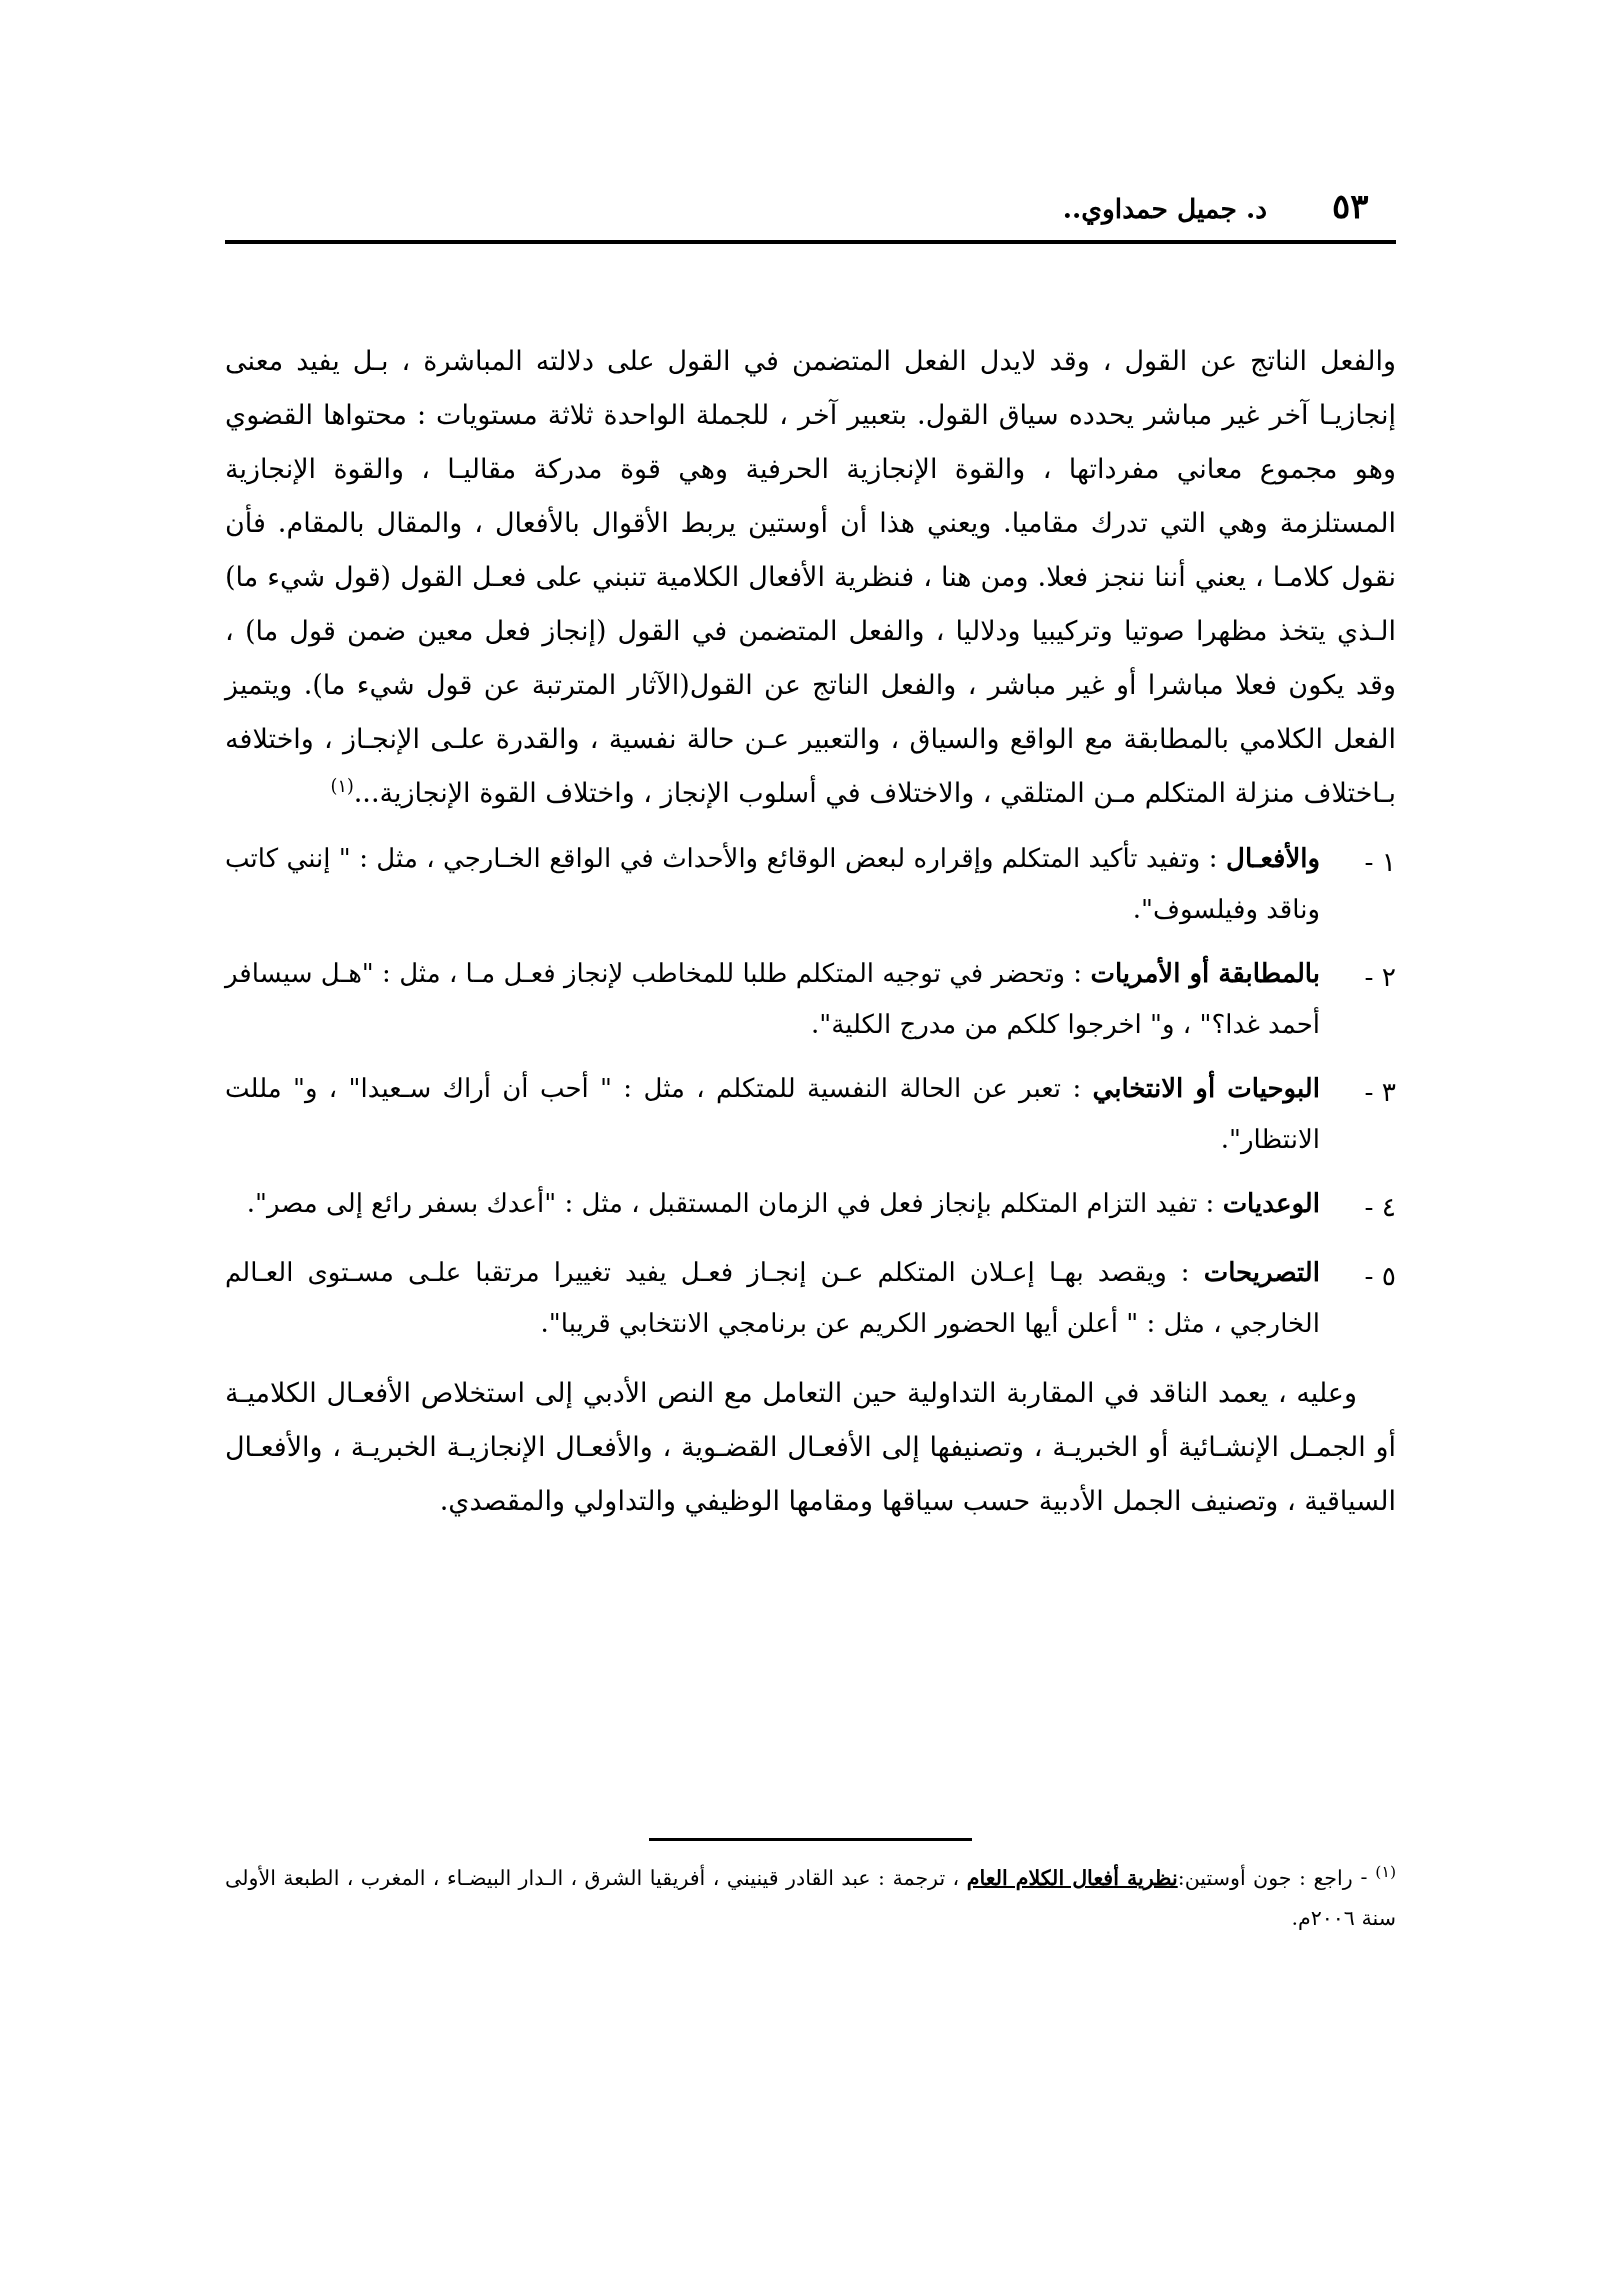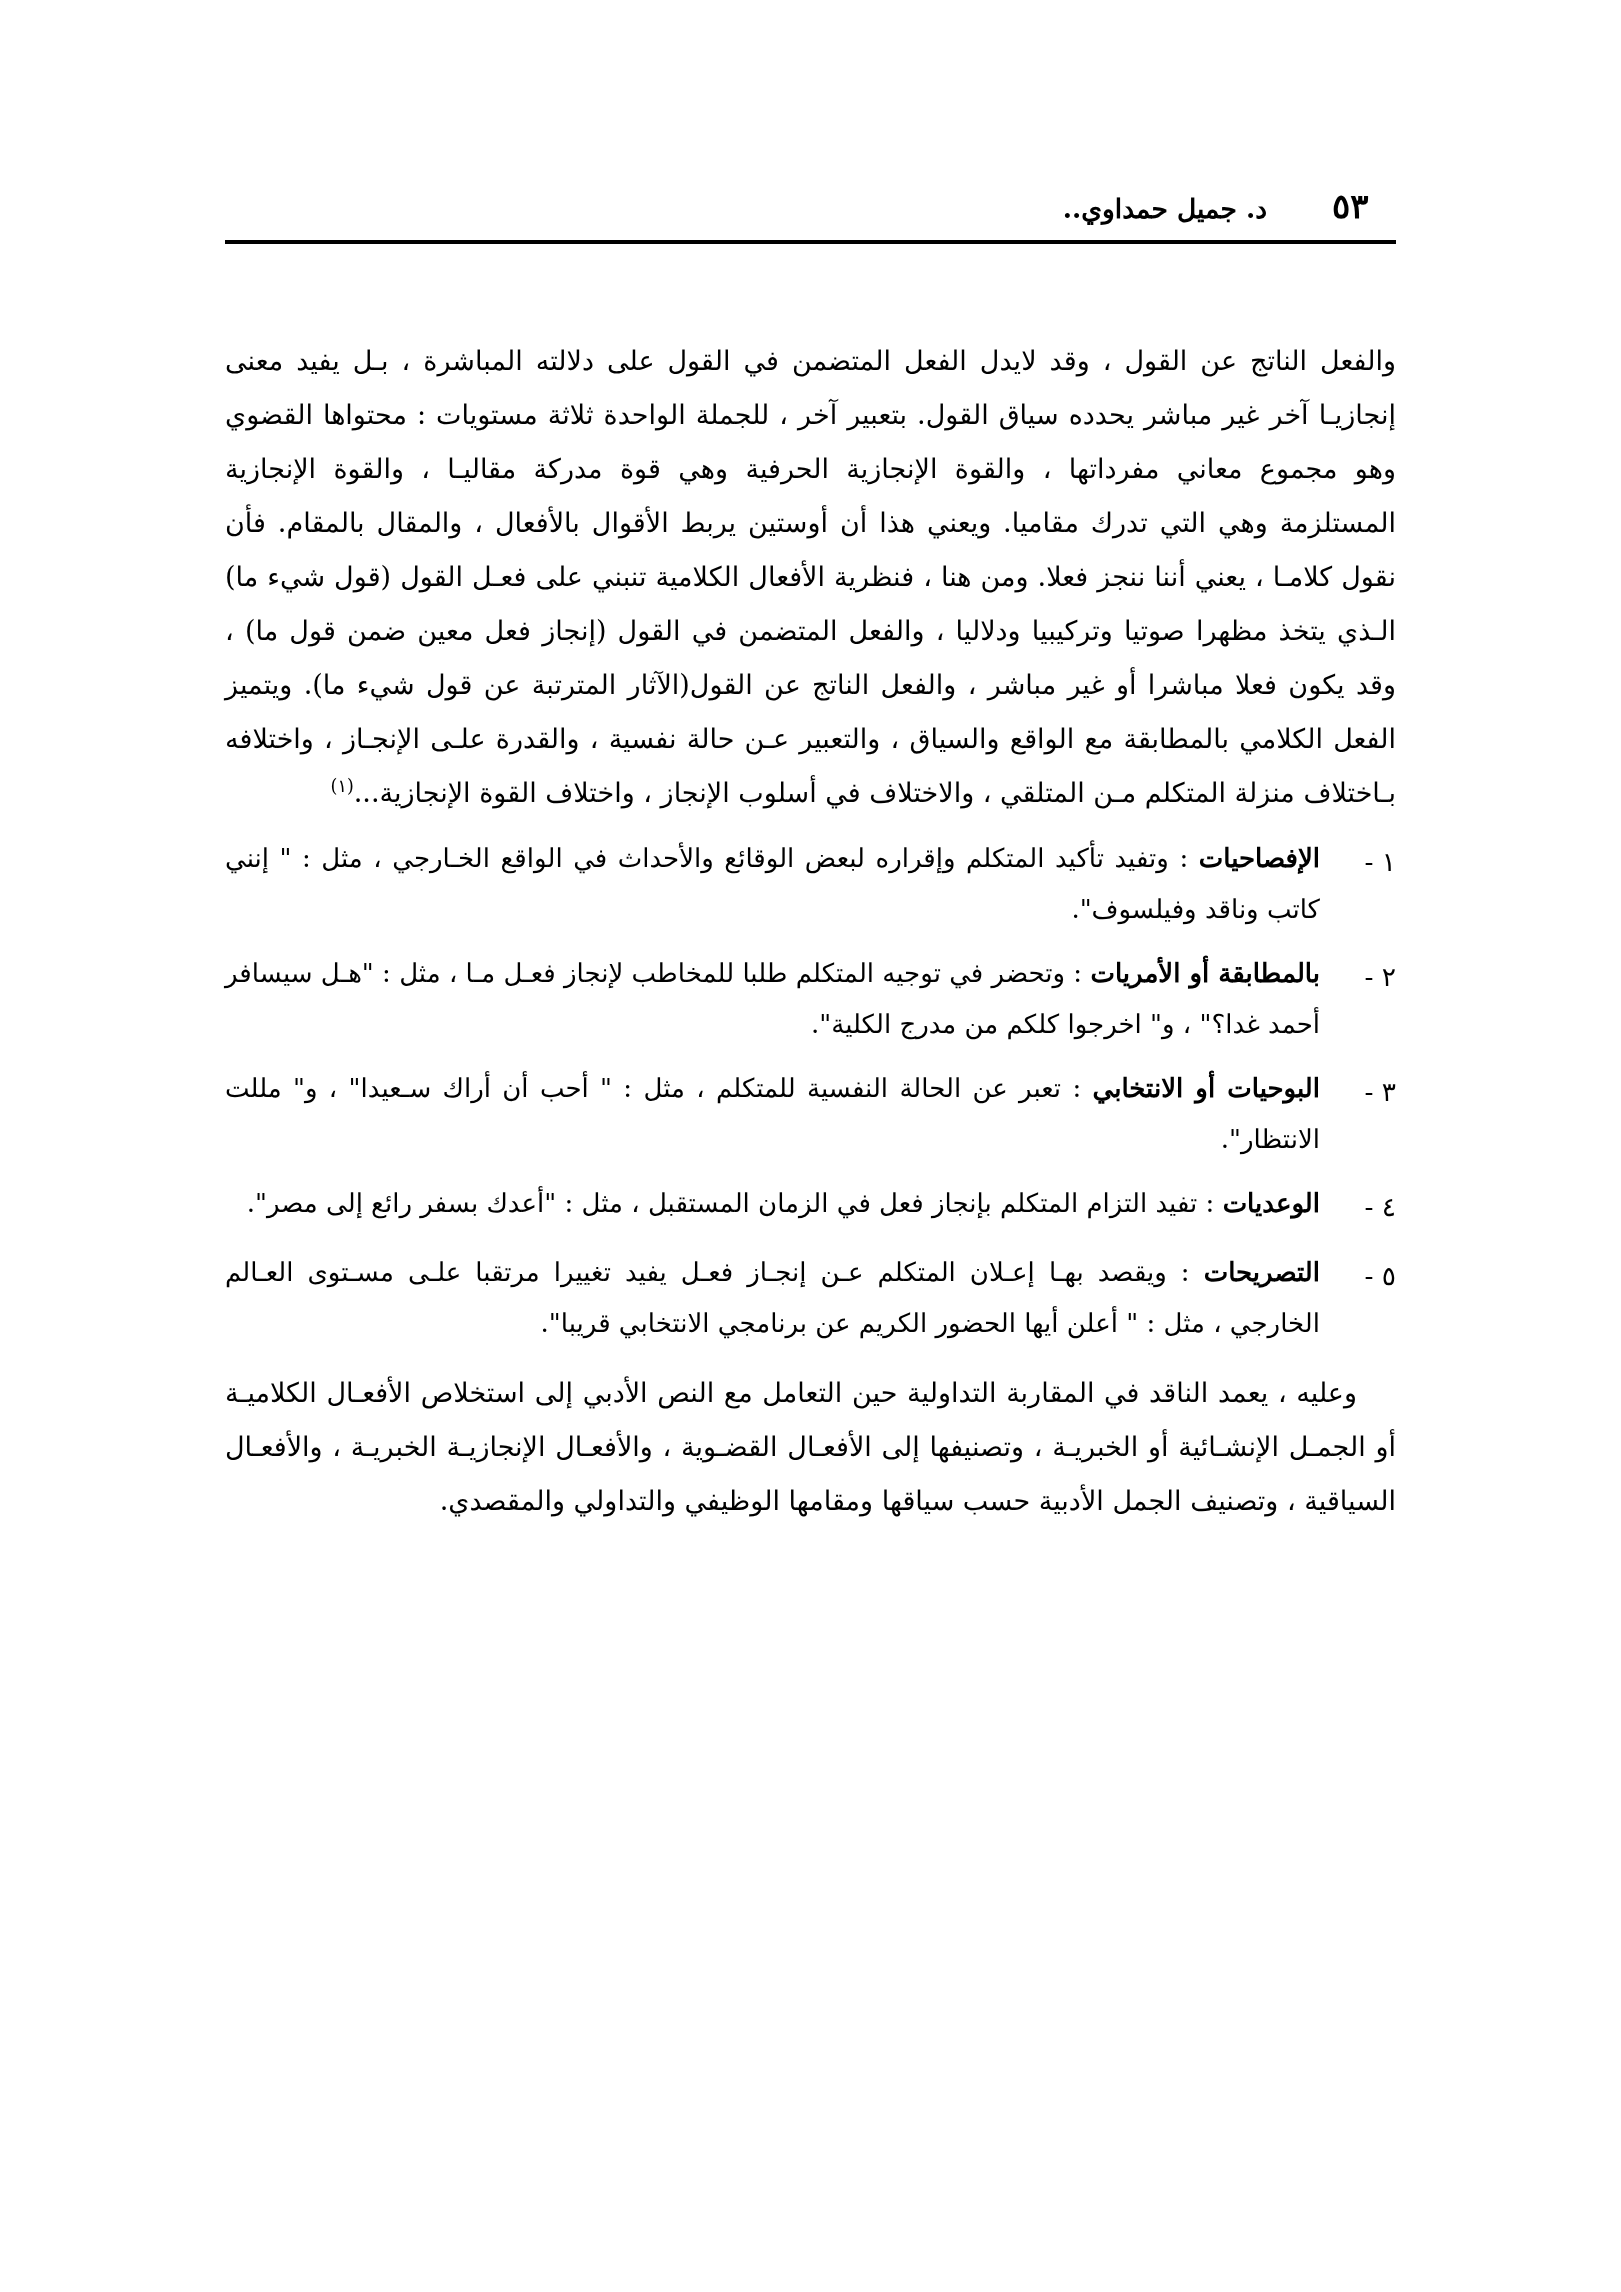--- a/index.html
+++ b/index.html
@@ -150,21 +150,21 @@
     </div>
 
     <div class="body-block">
 
       <p class="para"><span>والفعل الناتج عن القول ، وقد لايدل الفعل المتضمن في القول على دلالته المباشرة ، بـل يفيد معنى إنجازيـا آخر غير مباشر يحدده سياق القول. بتعبير آخر ، للجملة الواحدة ثلاثة مستويات : محتواها القضوي وهو مجموع معاني مفرداتها ، والقوة الإنجازية الحرفية وهي قوة مدركة مقاليـا ، والقوة الإنجازية المستلزمة وهي التي تدرك مقاميا. ويعني هذا أن أوستين يربط الأقوال بالأفعال ، والمقال بالمقام. فأن نقول كلامـا ، يعني أننا ننجز فعلا. ومن هنا ، فنظرية الأفعال الكلامية تنبني على فعـل القول (قول شيء ما) الـذي يتخذ مظهرا صوتيا وتركيبيا ودلاليا ، والفعل المتضمن في القول (إنجاز فعل معين ضمن قول ما) ، وقد يكون فعلا مباشرا أو غير مباشر ، والفعل الناتج عن القول(الآثار المترتبة عن قول شيء ما). ويتميز الفعل الكلامي بالمطابقة مع الواقع والسياق ، والتعبير عـن حالة نفسية ، والقدرة علـى الإنجـاز ، واختلافه بـاختلاف منزلة المتكلم مـن المتلقي ، والاختلاف في أسلوب الإنجاز ، واختلاف القوة الإنجازية...</span><sup class="footref">(١)</sup></p>
 
 
       <ol class="speech-list">
         <li>
           <span class="li-marker">١ -</span>
-          <span class="li-text"><span class="term">الإفصاحيات</span><span> : وتفيد تأكيد المتكلم وإقراره لبعض الوقائع والأحداث في الواقع الخـارجي ، مثل : " إنني كاتب وناقد وفيلسوف".</span></span>
+          <span class="li-text"><span class="term">والأفعـال</span><span> : وتفيد تأكيد المتكلم وإقراره لبعض الوقائع والأحداث في الواقع الخـارجي ، مثل : " إنني كاتب وناقد وفيلسوف".</span></span>
         </li>
         <li>
           <span class="li-marker">٢ -</span>
           <span class="li-text"><span class="term">بالمطابقة أو الأمريات</span><span> : وتحضر في توجيه المتكلم طلبا للمخاطب لإنجاز فعـل مـا ، مثل : "هـل سيسافر أحمد غدا؟" ، و" اخرجوا كلكم من مدرج الكلية".</span></span>
         </li>
         <li>
           <span class="li-marker">٣ -</span>
           <span class="li-text"><span class="term">البوحيات أو الانتخابي</span><span> : تعبر عن الحالة النفسية للمتكلم ، مثل : " أحب أن أراك سـعيدا" ، و" مللت الانتظار".</span></span>
         </li>
         <li>
@@ -175,15 +175,21 @@
           <span class="li-marker">٥ -</span>
           <span class="li-text"><span class="term">التصريحات</span><span> : ويقصد بهـا إعـلان المتكلم عـن إنجـاز فعـل يفيد تغييرا مرتقبا علـى مسـتوى العـالم الخارجي ، مثل : " أعلن أيها الحضور الكريم عن برنامجي الانتخابي قريبا".</span></span>
         </li>
       </ol>
 
       <p class="para-indent">وعليه ، يعمد الناقد في المقاربة التداولية حين التعامل مع النص الأدبي إلى استخلاص الأفعـال الكلاميـة أو الجمـل الإنشـائية أو الخبريـة ، وتصنيفها إلى الأفعـال القضـوية ، والأفعـال الإنجازيـة الخبريـة ، والأفعـال السياقية ، وتصنيف الجمل الأدبية حسب سياقها ومقامها الوظيفي والتداولي والمقصدي.</p>
 
     </div>
   </div>
 
+  <div class="footnote-area">
+    <div class="footnote-rule"></div>
+    <div class="footnote">
+      <span class="fn-mark">(١)</span><span class="dash">-</span><span>راجع : جون أوستين:</span><span class="fn-bold-underline">نظرية أفعال الكلام العام</span><span> ، ترجمة : عبد القادر قينيني ، أفريقيا الشرق ، الـدار البيضـاء ، المغرب ، الطبعة الأولى سنة ٢٠٠٦م.</span>
+    </div>
+  </div>
 
 </div>
 
 
 </body></html>

